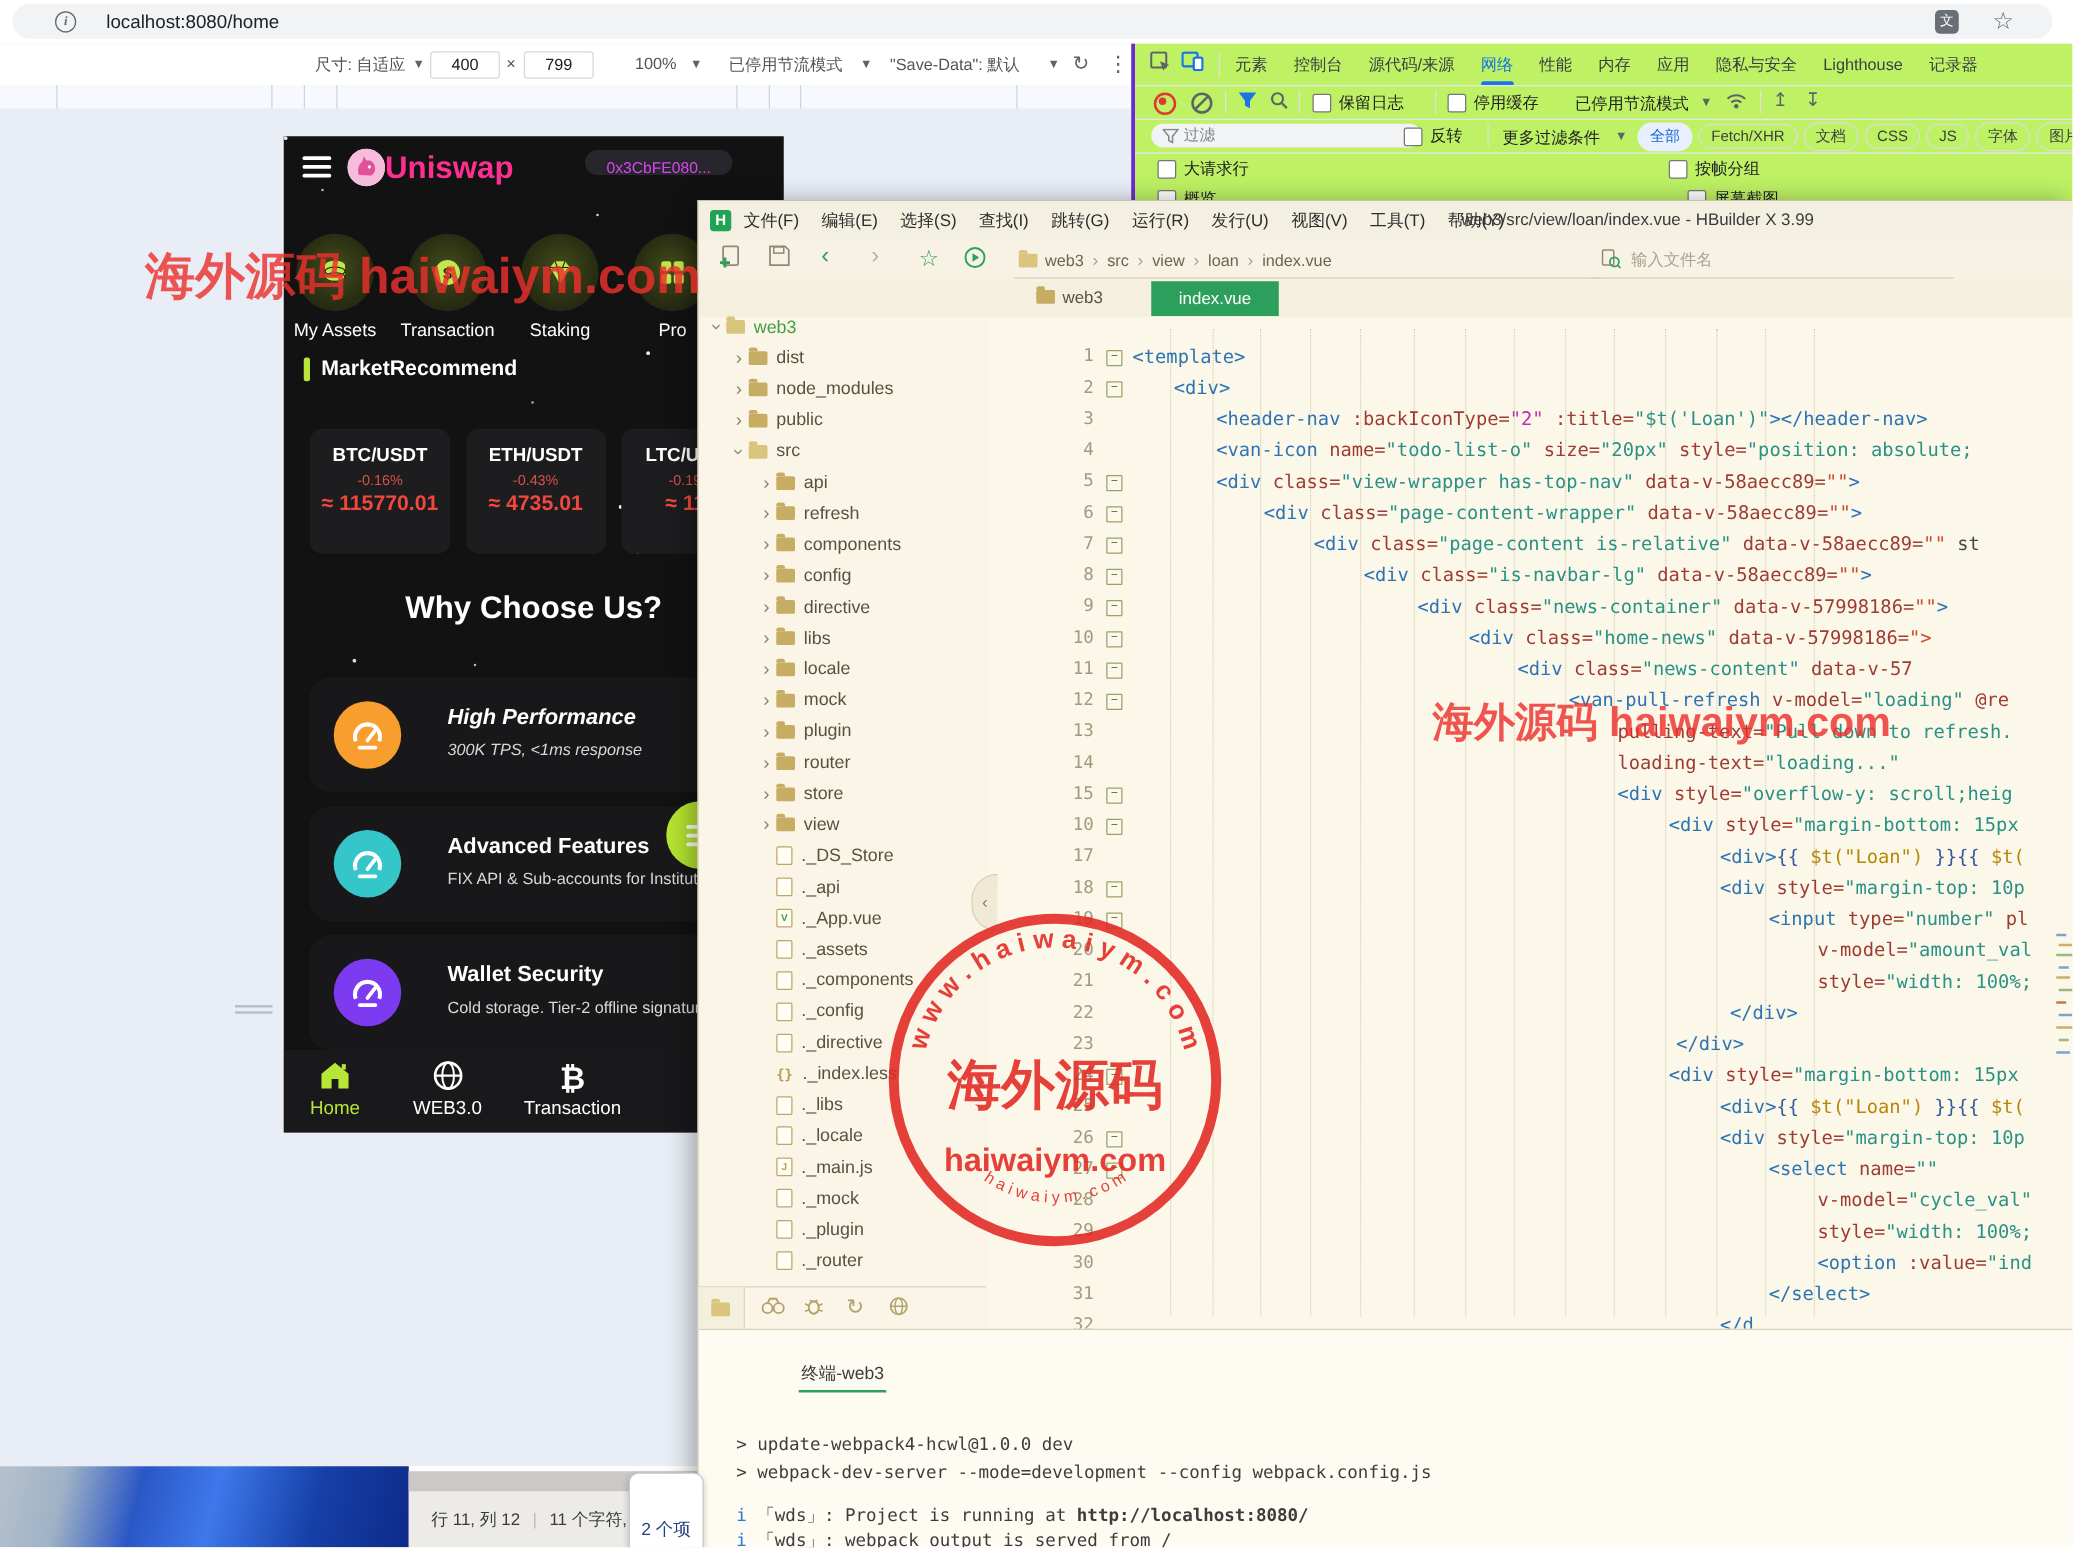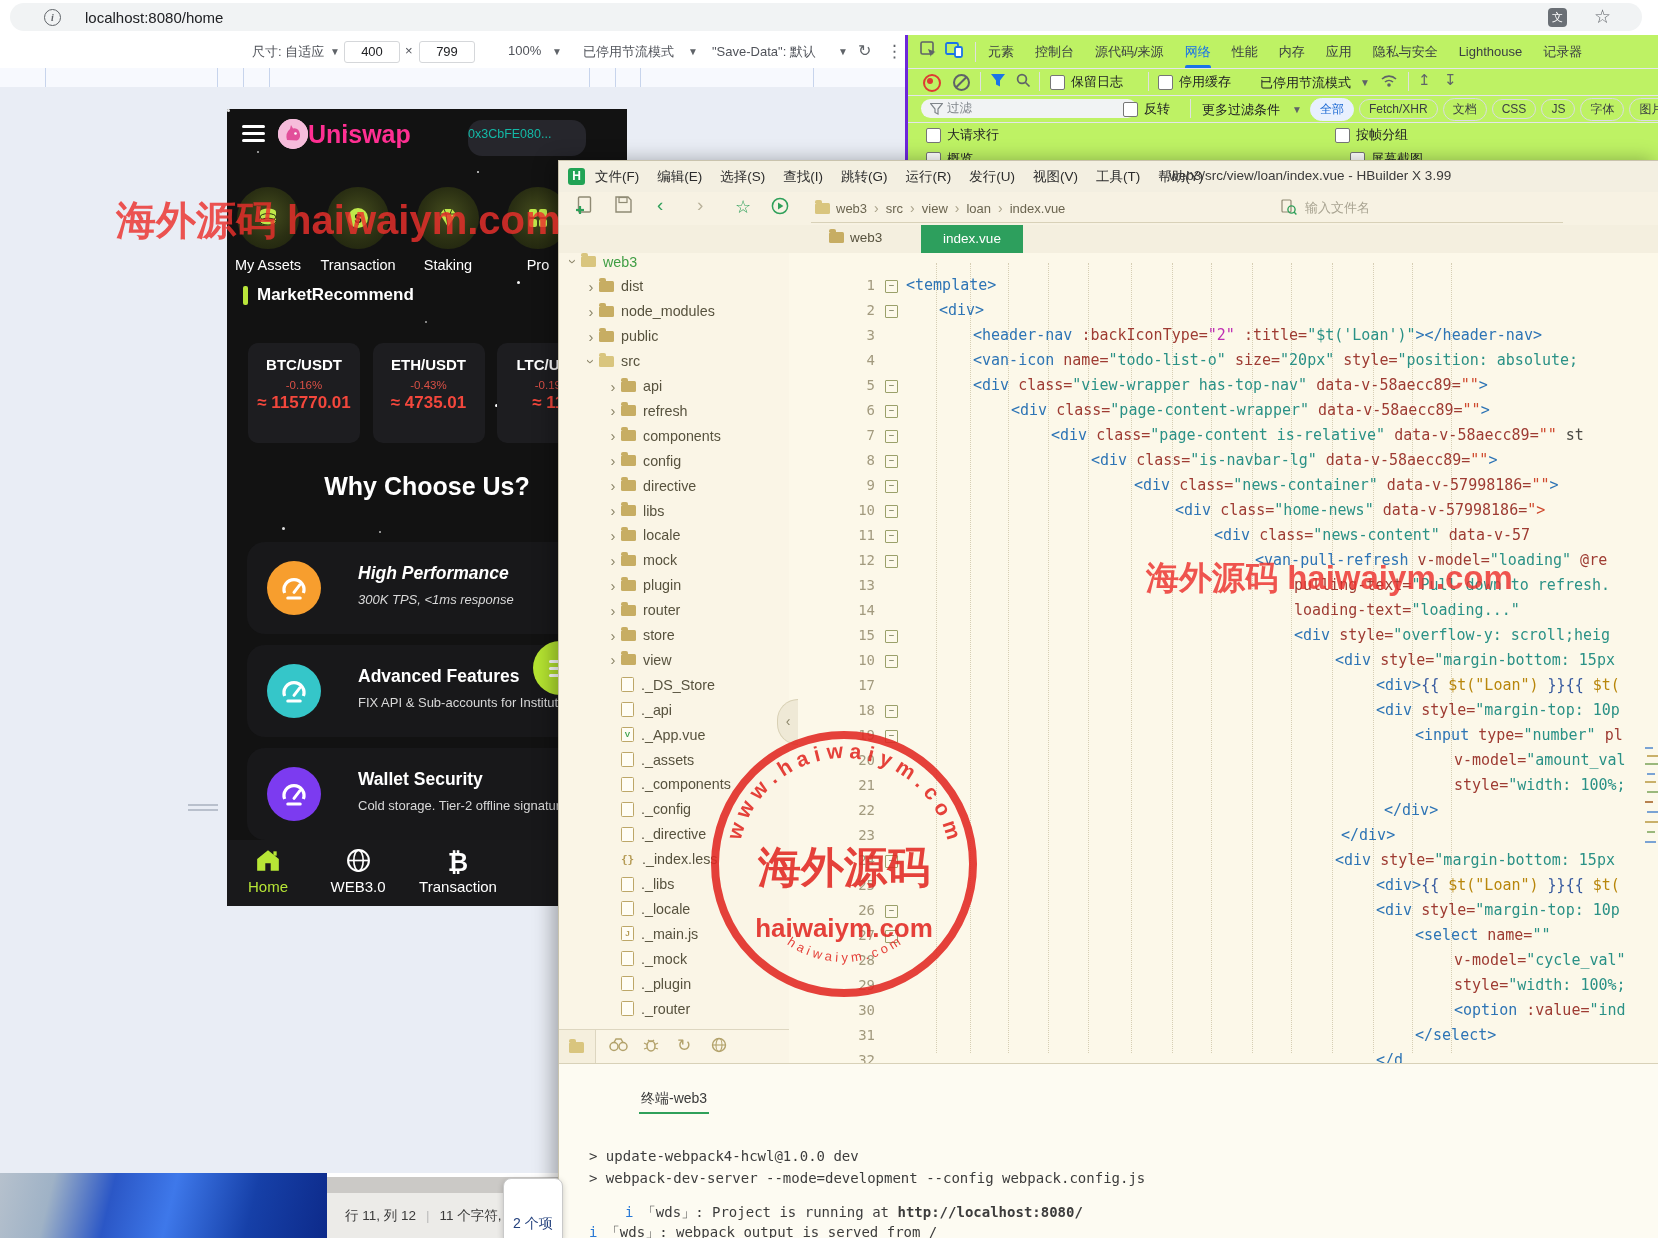--- a/index.html
+++ b/index.html
@@ -29,21 +29,21 @@
 
   
   #phone{left:227px;top:109px;width:400px;height:797px;background:#121212;overflow:hidden;}
   #stars1{left:0;top:0;width:2px;height:2px;border-radius:50%;background:#cfcfcf;
     box-shadow:30px 42px #bbb,118px 22px #999,250px 62px #ddd,64px 152px #888,332px 122px #ccc,198px 212px #aaa,92px 302px #999,282px 332px #ddd,152px 422px #bbb,42px 522px #999,312px 482px #ccc,232px 562px #888,72px 642px #bbb,182px 702px #999,322px 662px #ccc,122px 752px #aaa,352px 282px #999,262px 452px #777;}
   #stars2{left:0;top:0;width:3px;height:3px;border-radius:50%;background:#e6e6e6;
     box-shadow:208px 120px #eee,268px 295px #fff,55px 418px #ddd,290px 172px #f4f4f4,180px 515px #eee,240px 650px #ddd,95px 575px #ccc;}
   #ph-burger span{display:block;width:23px;height:3px;background:#fff;border-radius:2px;margin-bottom:4px;}
   #ph-logo-circle{width:30px;height:30px;border-radius:50%;background:#f8c9e2;}
   #ph-brand{font-size:25px;font-weight:bold;color:#ff2f92;letter-spacing:0;}
-  #ph-wallet{left:241px;top:11px;width:118px;height:36px;background:#26262c;border-radius:14px;color:#14b8a6;font-size:12.5px;line-height:28px;}
+  #ph-wallet{left:241px;top:11px;width:118px;height:20px;background:#26262c;border-radius:14px;color:#d946ef;font-size:12.5px;text-align:center;line-height:28px;}
   .qa{position:absolute;width:100px;text-align:center;}
   .qa-circle{width:62px;height:62px;margin:0 auto;border-radius:50%;background:radial-gradient(circle at 50% 45%,#454d1e 0%,#2b3013 55%,#1c200d 100%);display:flex;align-items:center;justify-content:center;}
   .qa-label{margin-top:8px;color:#fff;font-size:14.5px;}
   #mk-bar{width:5px;height:19px;background:#b9e53a;border-radius:2px;}
   #mk-title{font-size:17px;font-weight:bold;color:#fff;margin-left:9px;}
   .mkcard{position:absolute;top:0;width:112px;height:100px;background:#1d1d20;border-radius:10px;text-align:center;}
   .mk-pair{margin-top:13px;color:#fff;font-size:15px;font-weight:bold;}
   .mk-chg{margin-top:6px;color:#d95046;font-size:11.5px;}
   .mk-price{margin-top:2px;color:#f3473c;font-size:17px;font-weight:bold;}
   #why{width:400px;text-align:center;color:#fff;font-size:25px;font-weight:bold;}
@@ -817,21 +817,21 @@
         <div class="mmdash abs" style="left: 856px; top: 588px; width: 11px; background: rgb(122, 163, 212);"></div>
       </div>
     <div id="collapse-handle" class="abs">‹</div>
 
     <div id="terminal" class="abs">
       <span id="term-tab">终端-web3</span>
       <div id="term-underline"></div>
       <div id="term-lines">
           <div class="tline" style="top: 84px;"><span class="tt">&gt; update-webpack4-hcwl@1.0.0 dev</span></div>
           <div class="tline" style="top: 106px;"><span class="tt">&gt; webpack-dev-server --mode=development --config webpack.config.js</span></div>
-          <div class="tline" style="top: 140px; margin-left: 36px;"><span class="ti2">i</span><span class="tt"> 「wds」: Project is running at </span><span class="tb">http://localhost:8080/</span></div>
+          <div class="tline" style="top: 140px;"><span class="ti2">i</span><span class="tt"> 「wds」: Project is running at </span><span class="tb">http://localhost:8080/</span></div>
           <div class="tline" style="top: 160px;"><span class="ti2">i</span><span class="tt"> 「wds」: webpack output is served from /</span></div>
         </div>
     </div>
   </div>
 
   <div id="popup2" class="abs">
       <span>2 个项</span>
     </div>
 
   <div id="wm1" class="abs wm">海外源码 haiwaiym.com</div>

